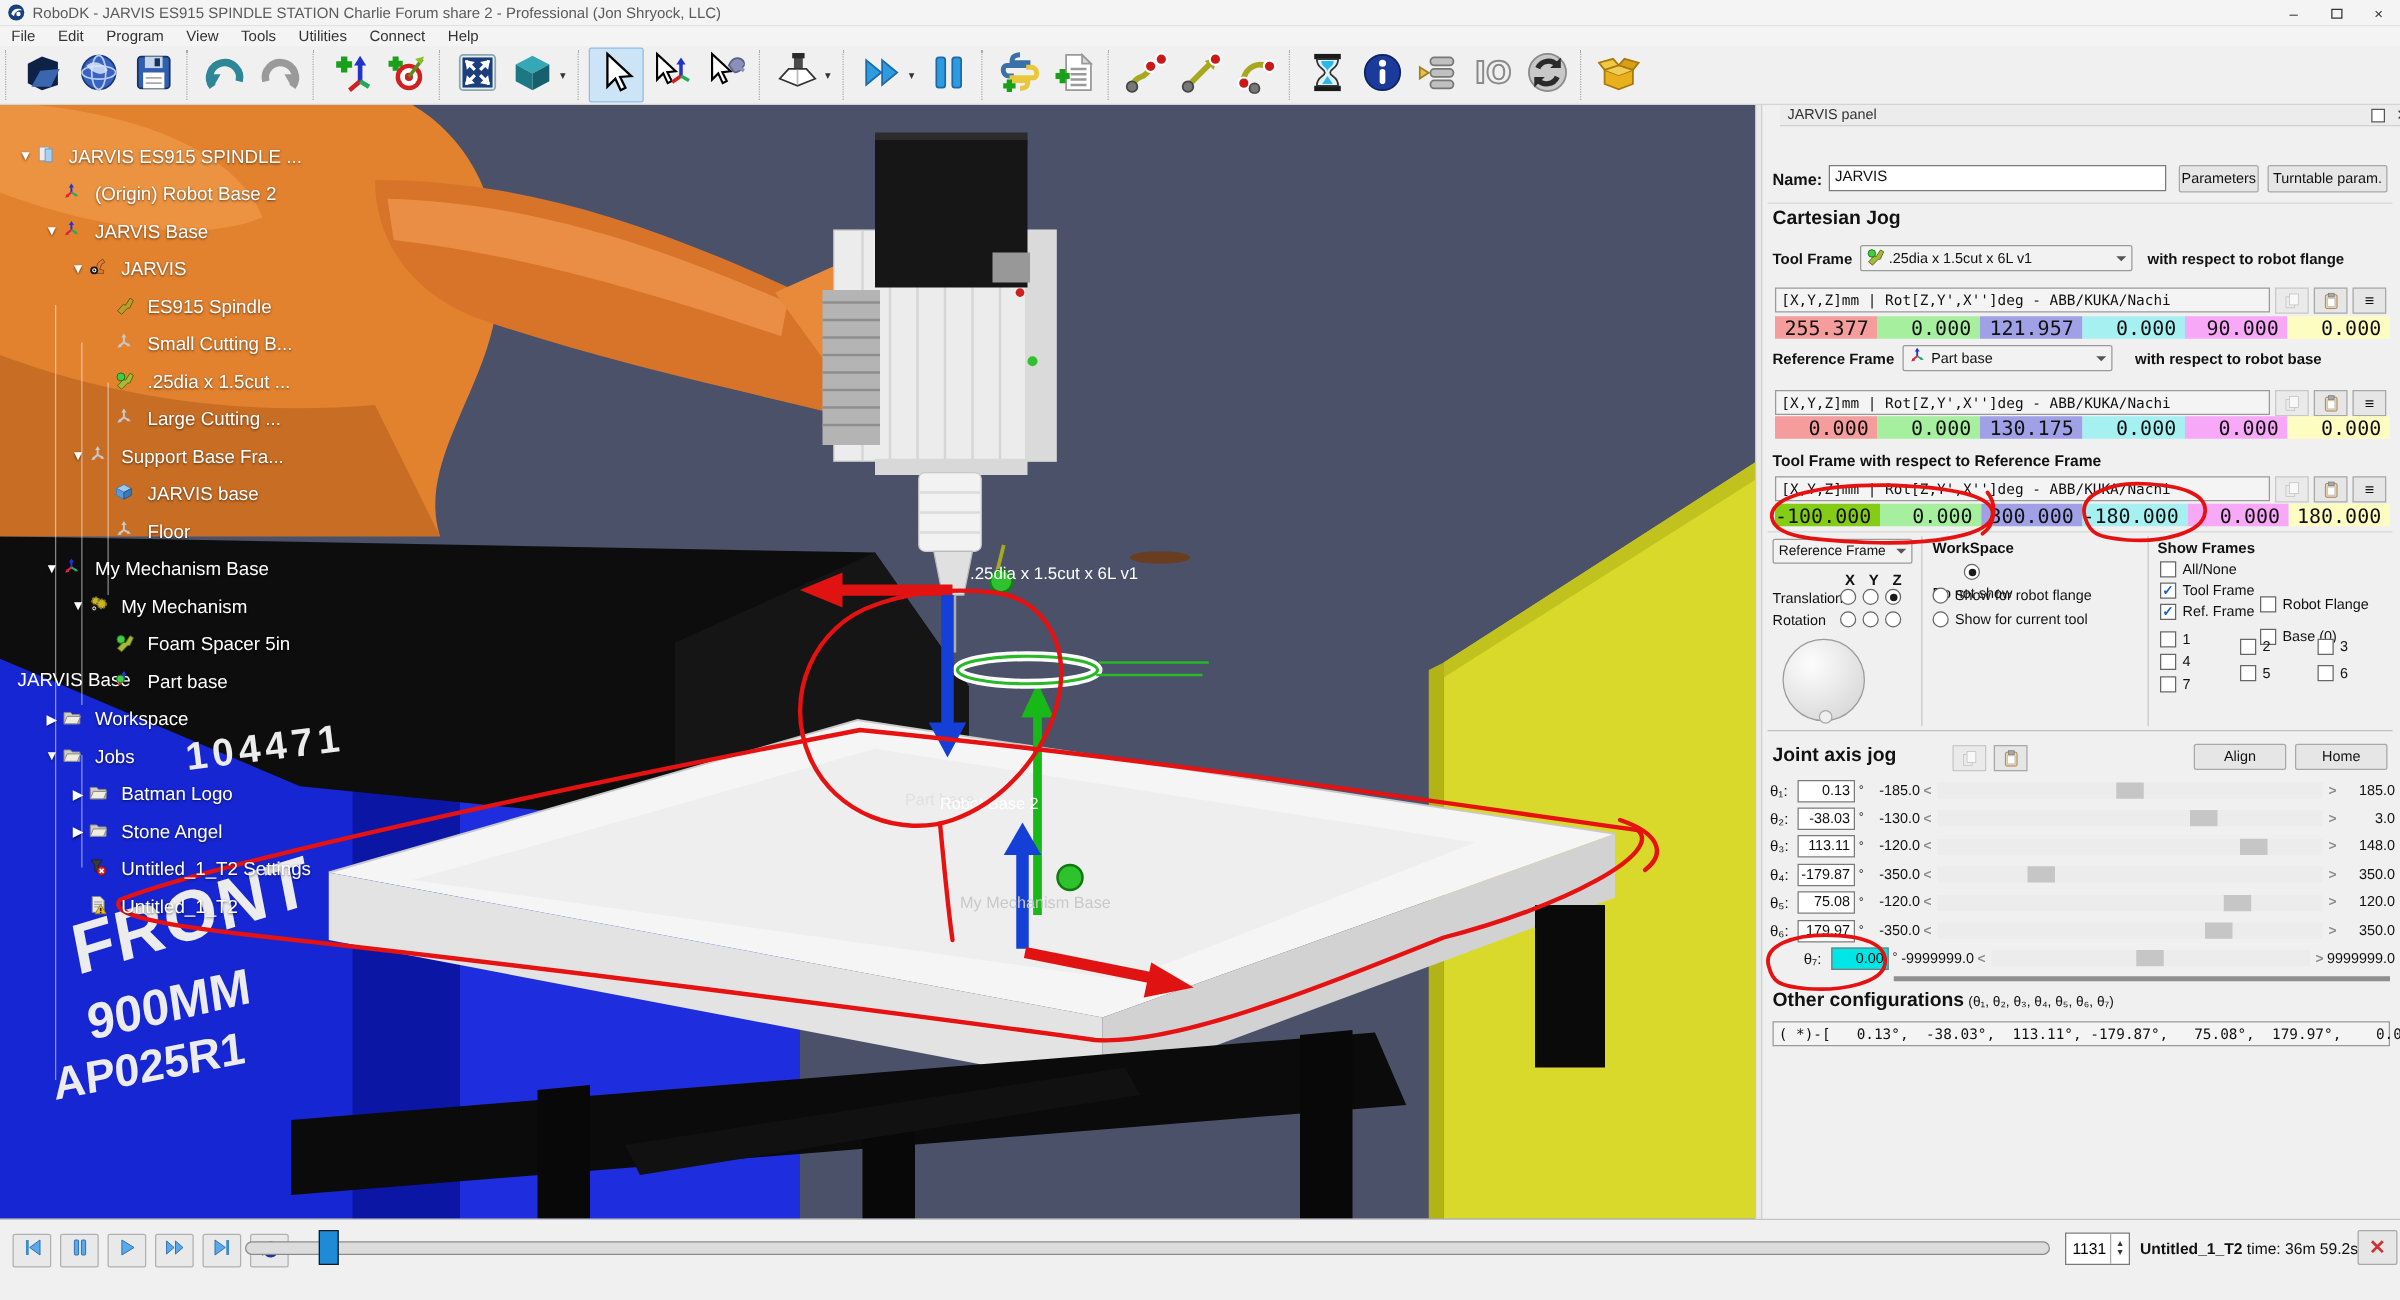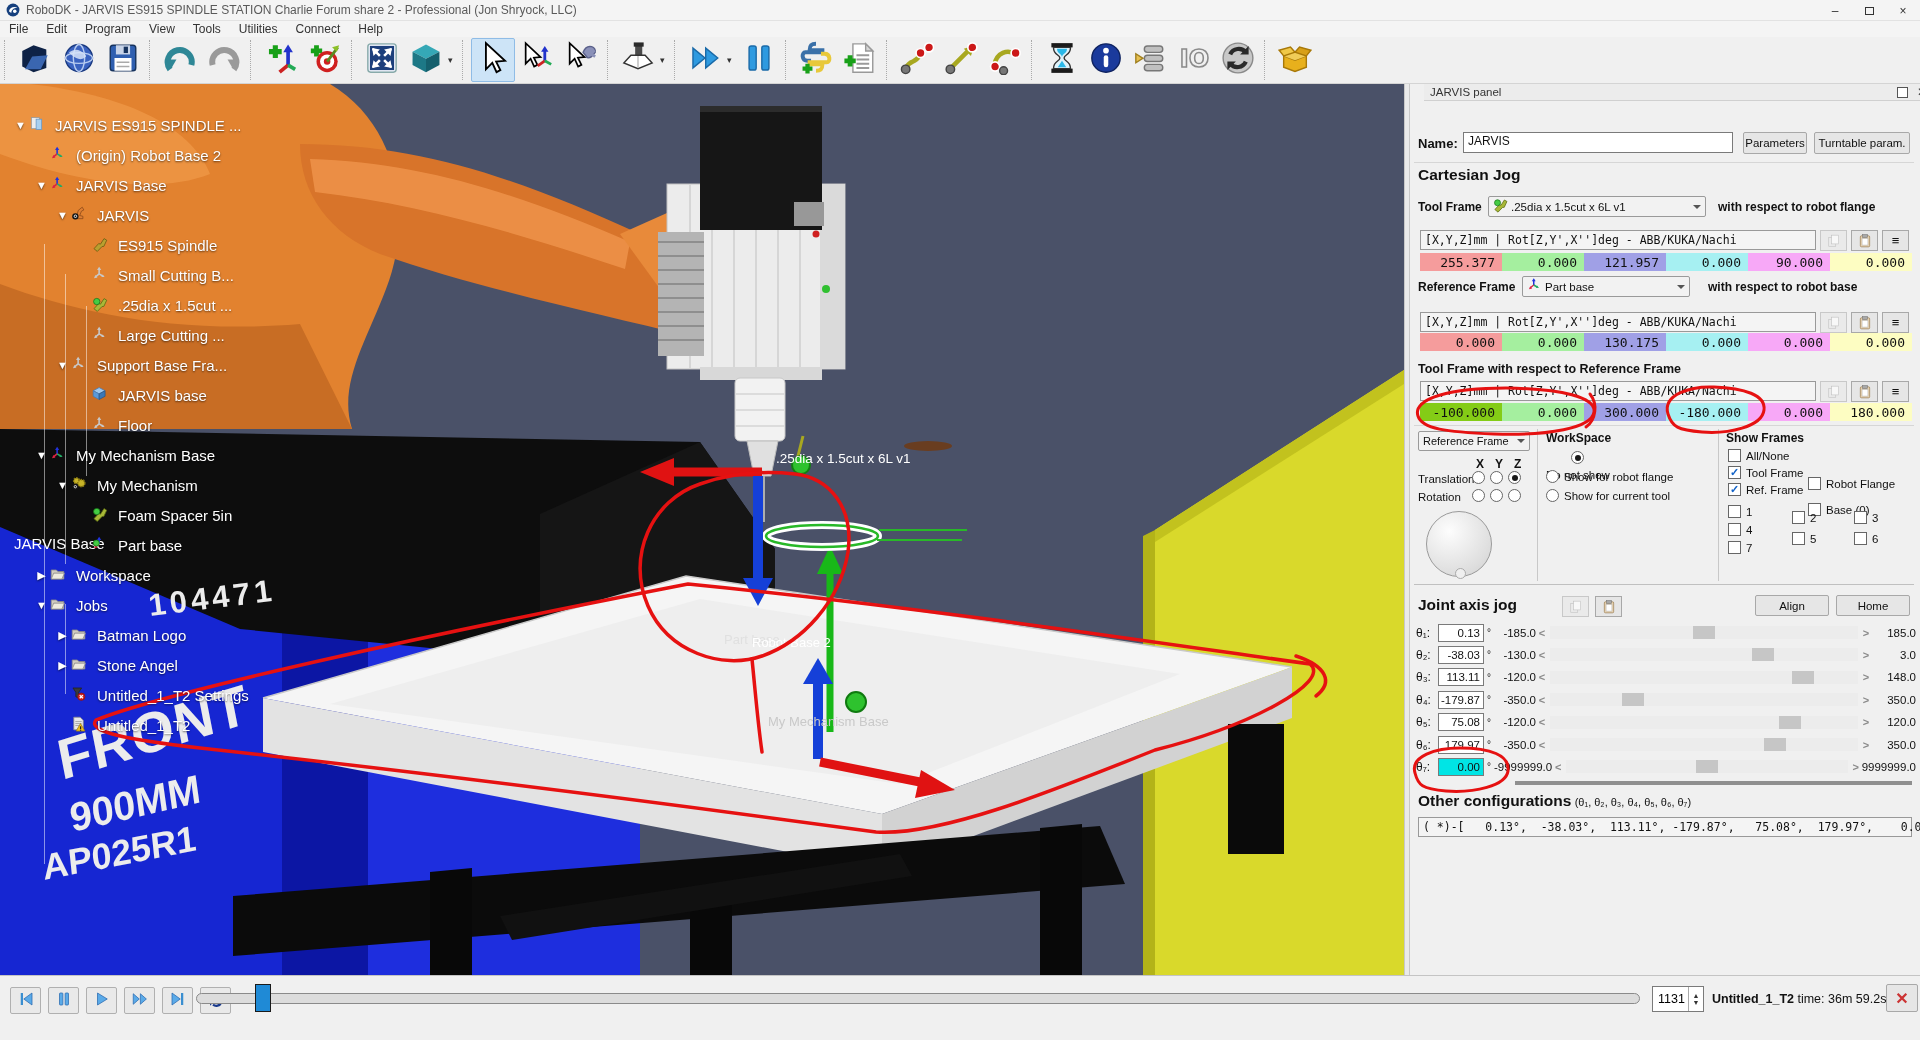--- a/index.html
+++ b/index.html
@@ -65,21 +65,21 @@
     border-top-color:#555; margin-top:4px; }
   .mono { font-family:"DejaVu Sans Mono", monospace; }
   .fmt-row { position:absolute; left:10px; height:20px; display:flex; }
   .fmt-dd { width:396px; height:20px; background:#f4f4f4; border:1px solid #999; display:flex;
     align-items:center; padding:0 4px; font-size:11.5px; }
   .mini-btn { width:27px; height:21px; margin-left:4px; background:#e6e6e6; border:1px solid #a8a8a8;
     display:flex; align-items:center; justify-content:center; }
   .mini-btn.disabled { opacity:.55; }
   .val-row { position:absolute; left:10px; width:492px; height:18px; display:flex; }
   .vcell { flex:1; display:flex; align-items:center; justify-content:flex-end; padding-right:7px;
-    font-family:"DejaVu Sans Mono", monospace; font-size:13px; color:#111; }
+    font-family:"DejaVu Sans Mono", monospace; font-size:16px; color:#111; }
   .col-div { position:absolute; width:1px; background:#c8c8c8; }
   .hline { position:absolute; left:4px; width:500px; height:1px; background:#d6d6d6; }
   .radio { width:13px; height:13px; border:1px solid #666; border-radius:50%; background:#fff;
     display:inline-flex; align-items:center; justify-content:center; }
   .radio .dot { width:6px; height:6px; border-radius:50%; background:#1a1a1a; }
   .cbx { width:13px; height:13px; border:1px solid #666; background:#fff; display:inline-flex;
     align-items:center; justify-content:center; font-size:11px; color:#1464c8; font-weight:bold; }
   .cb-item { position:absolute; display:flex; align-items:center; gap:5px; font-size:11.5px; white-space:nowrap;}
   #knob { position:absolute; width:66px; height:66px; border-radius:50%;
     background:radial-gradient(circle at 35% 30%, #fdfdfd, #dedede 70%, #cfcfcf);
@@ -1052,21 +1052,21 @@
         <span class="jval">179.97</span>
         <span class="jdeg">°</span>
         <span class="jmin">-350.0</span>
         <span class="jchev">&lt;</span>
         <span class="jslider">
           <span class="jhandle" style="left:calc(73% - 11px);"></span>
         </span>
         <span class="jchev">&gt;</span>
         <span class="jmax">350.0</span>
       </div>
-      <div class="jrow" style="top: 673.4px;">
+      <div class="jrow" style="top: 673.4px; padding-left: 27px;">
         <span class="jlab">θ₇:</span>
         <span class="jval hl">0.00</span>
         <span class="jdeg">°</span>
         <span class="jmin">-9999999.0</span>
         <span class="jchev">&lt;</span>
         <span class="jslider">
           <span class="jhandle" style="left:calc(50% - 11px);"></span>
         </span>
         <span class="jchev">&gt;</span>
         <span class="jmax">9999999.0</span>

